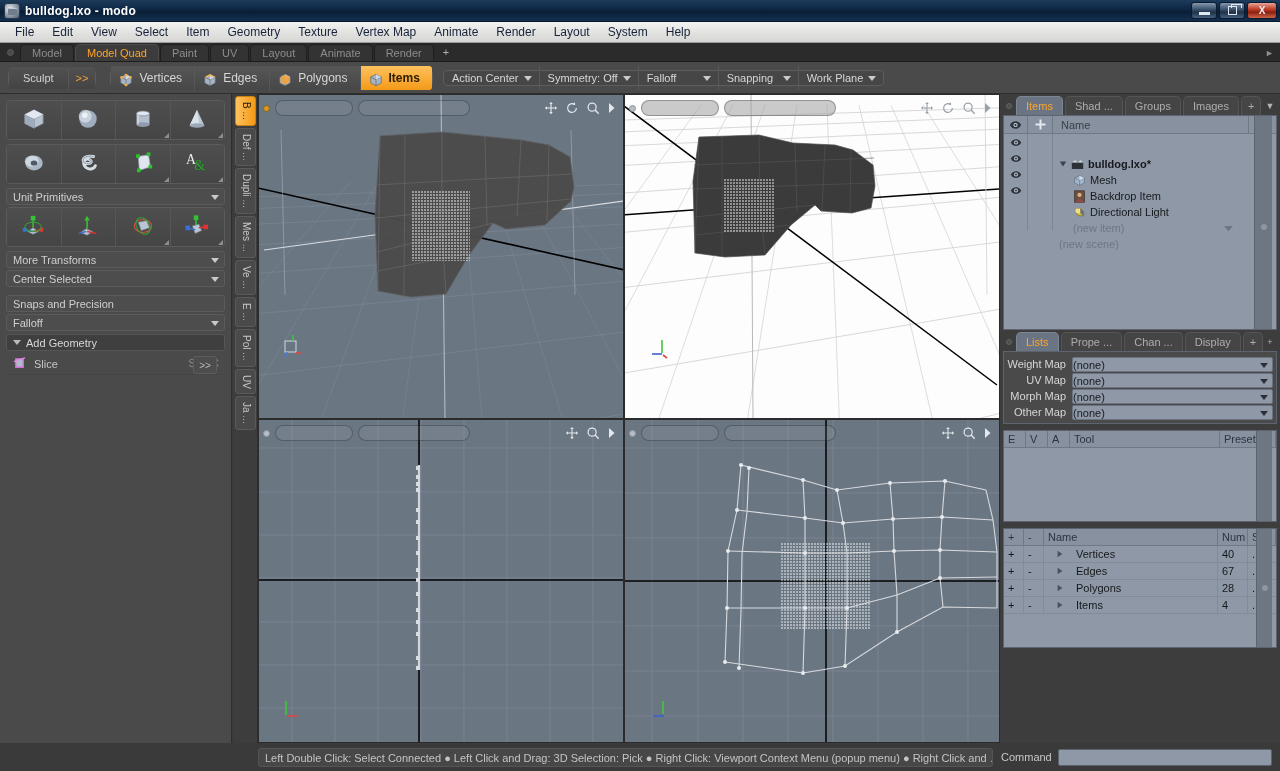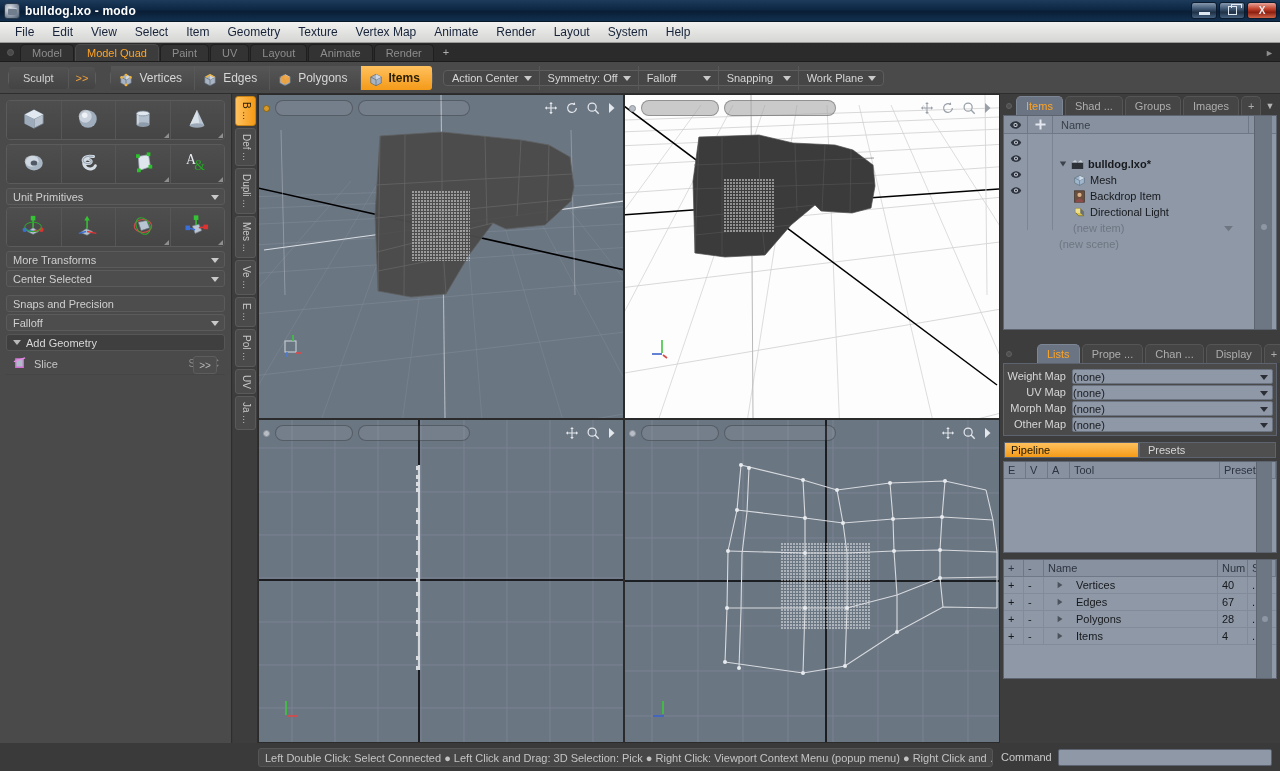--- a/index.html
+++ b/index.html
@@ -1016,21 +1016,21 @@
             <span class="lbl" style="padding-left: 6px;">
               <span>(new scene)</span>
             </span>
           </div>
         </div>
       <div class="tree-scroll">
         <div style="position:absolute;left:6px;top:108px;width:6px;height:6px;border-radius:50%;background:#8d96a3;"></div>
       </div>
     </div>
 
-    <div class="tabstrip" style="margin-top:12px;gap:21px;">
+    <div class="tabstrip" style="margin-top:0;">
       <span class="dot"></span>
       <div id="mid-tabs" style="display:flex;align-items:flex-end;">
           <div class="rtab active">Lists</div>
           <div class="rtab">Prope ...</div>
           <div class="rtab">Chan ...</div>
           <div class="rtab">Display</div>
           <div class="rtab sm">+</div>
         </div>
       <span class="arrow">+</span>
       <span class="arrow">►</span>
@@ -1051,24 +1051,20 @@
             <span class="mapval">(none)</span>
           </div>
           <div class="maprow">
             <span class="maplbl">Other Map</span>
             <span class="mapval">(none)</span>
           </div>
         </div>
     </div>
 
     <div style="margin-top:6px;">
-      <div class="subtabs" id="pipeline-tabs">
-          <div class="subtab active">Pipeline</div>
-          <div class="subtab plain">Presets</div>
-        </div>
       <div class="panel-body" style="height:92px;position:relative;">
         <div class="grid-head" id="pipeline-head">
             <span class="ch" style="width: 22px;">E</span>
             <span class="ch" style="width: 22px;">V</span>
             <span class="ch" style="width: 22px;">A</span>
             <span class="ch" style="flex: 1 1 0%;">Tool</span>
             <span class="ch" style="width: 56px;">Preset</span>
           </div>
         <div class="tree-scroll" style="width:16px;"></div>
       </div>

